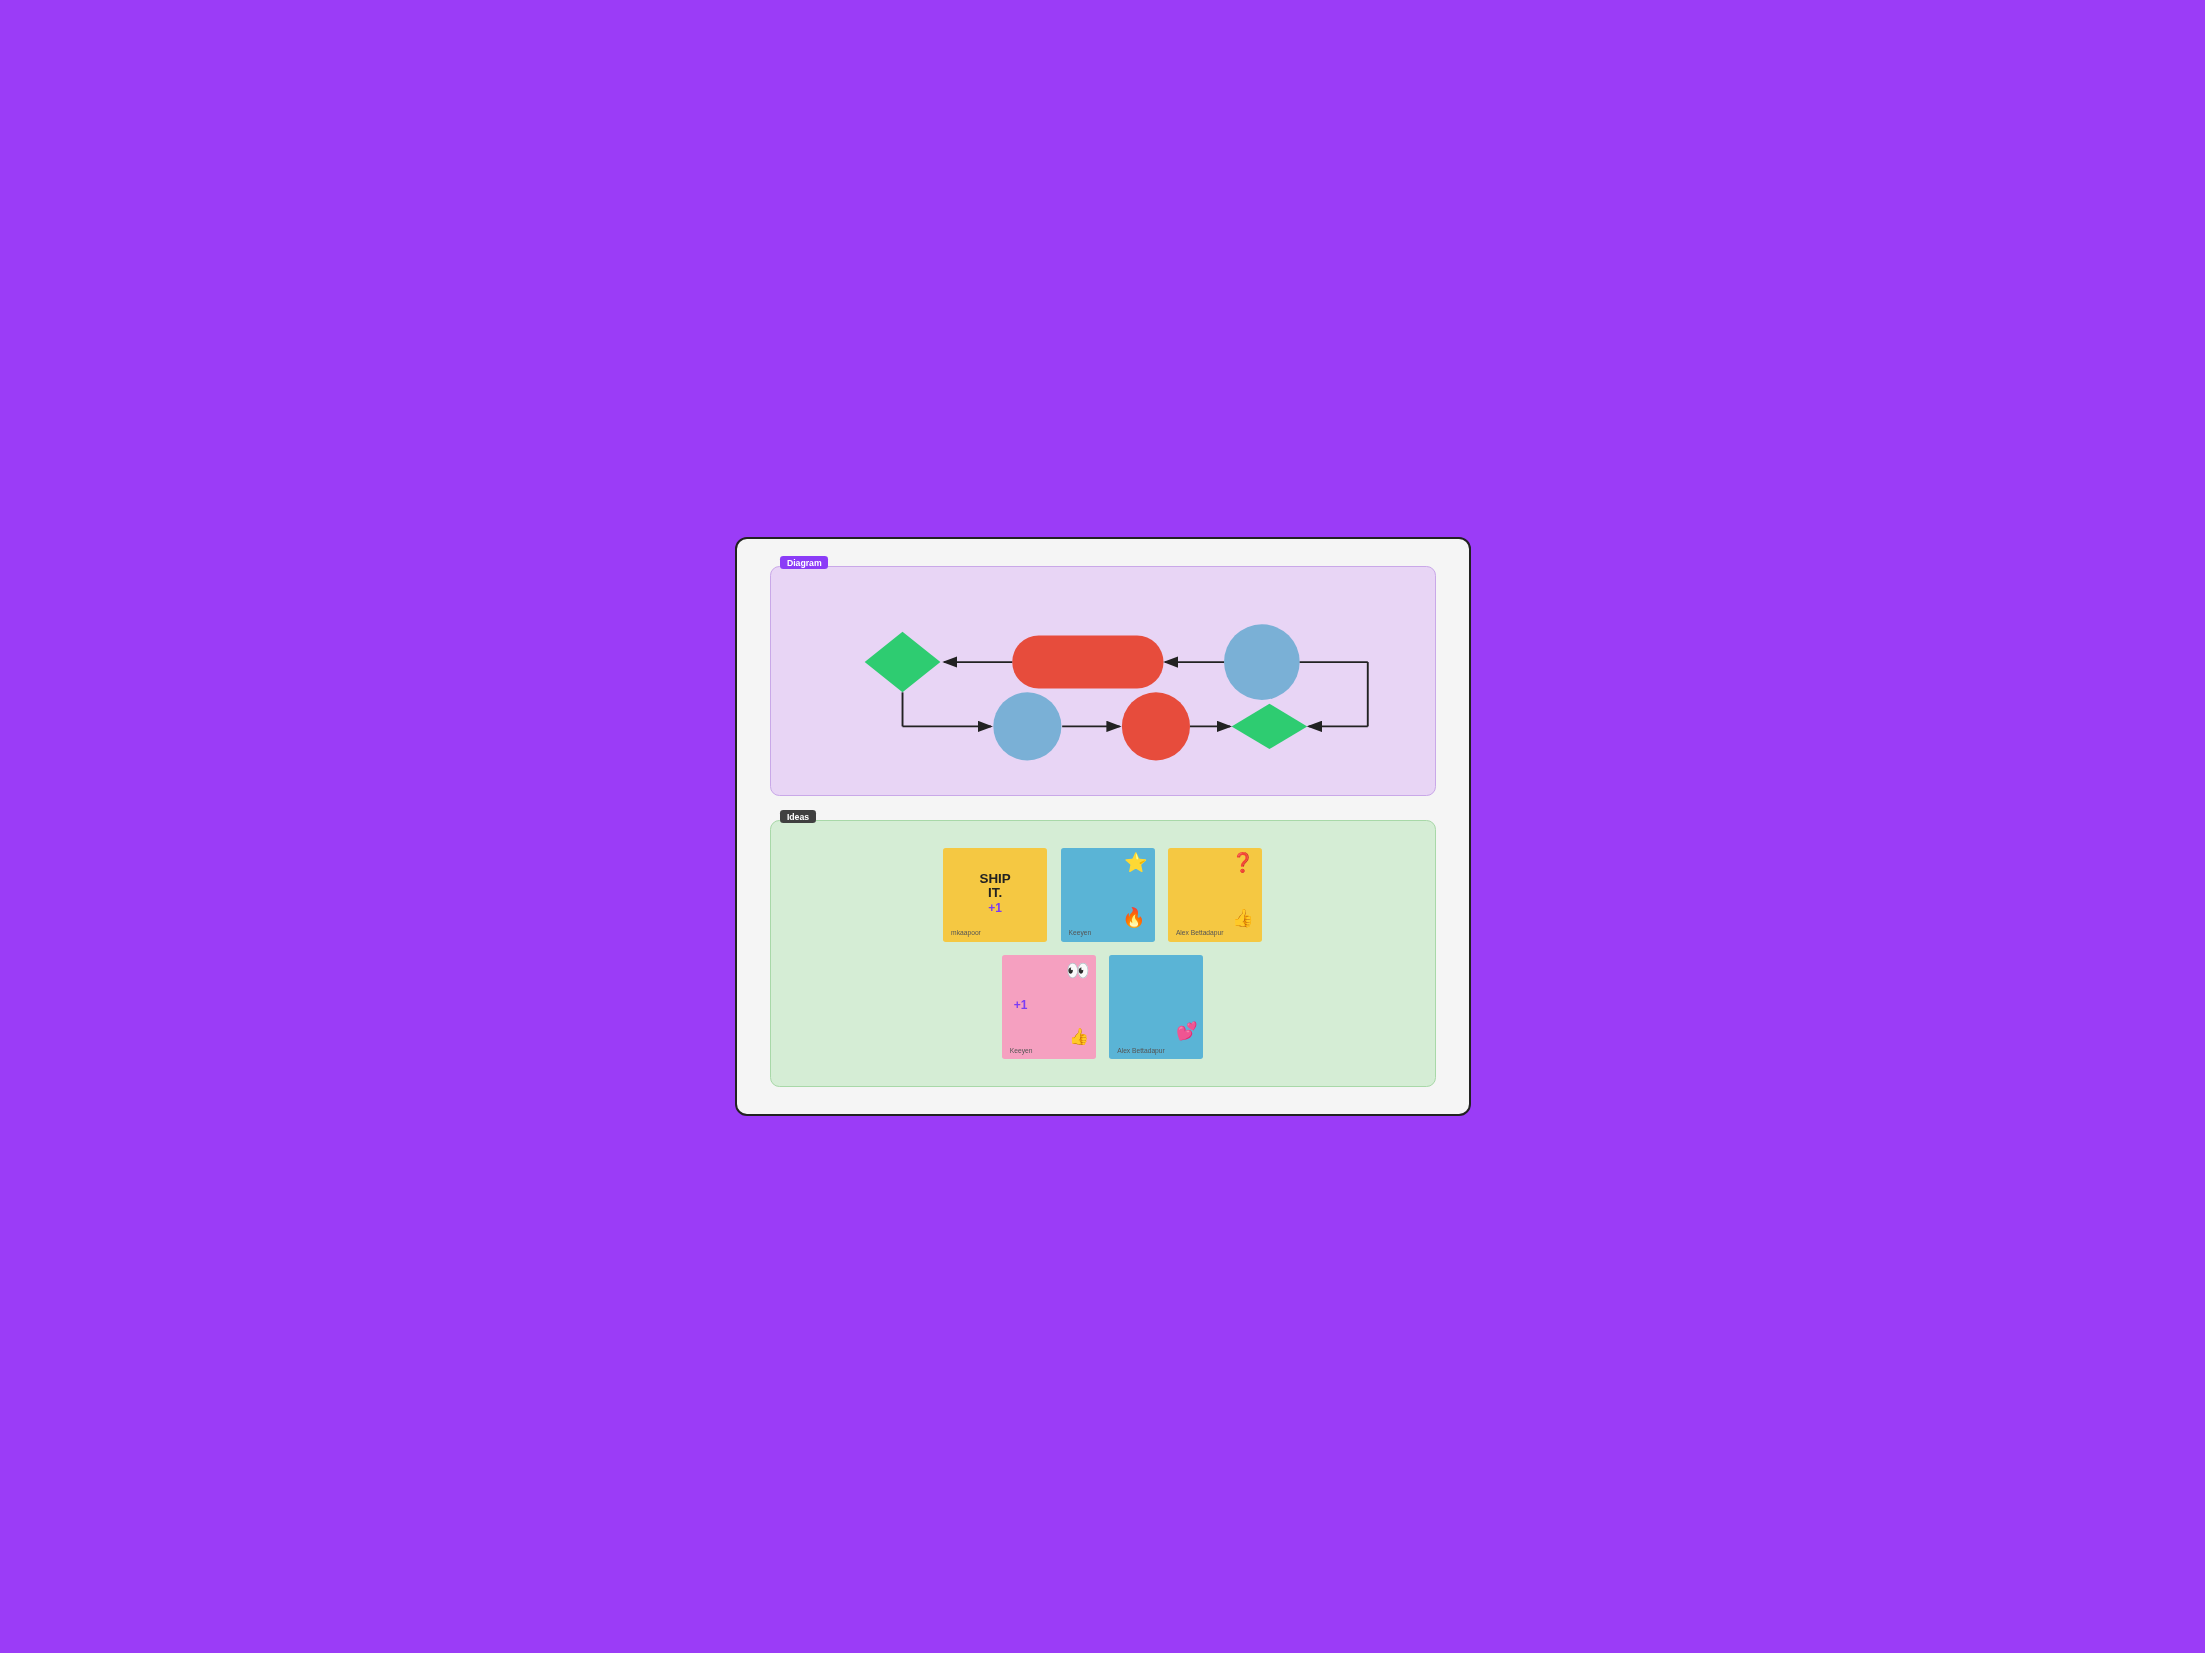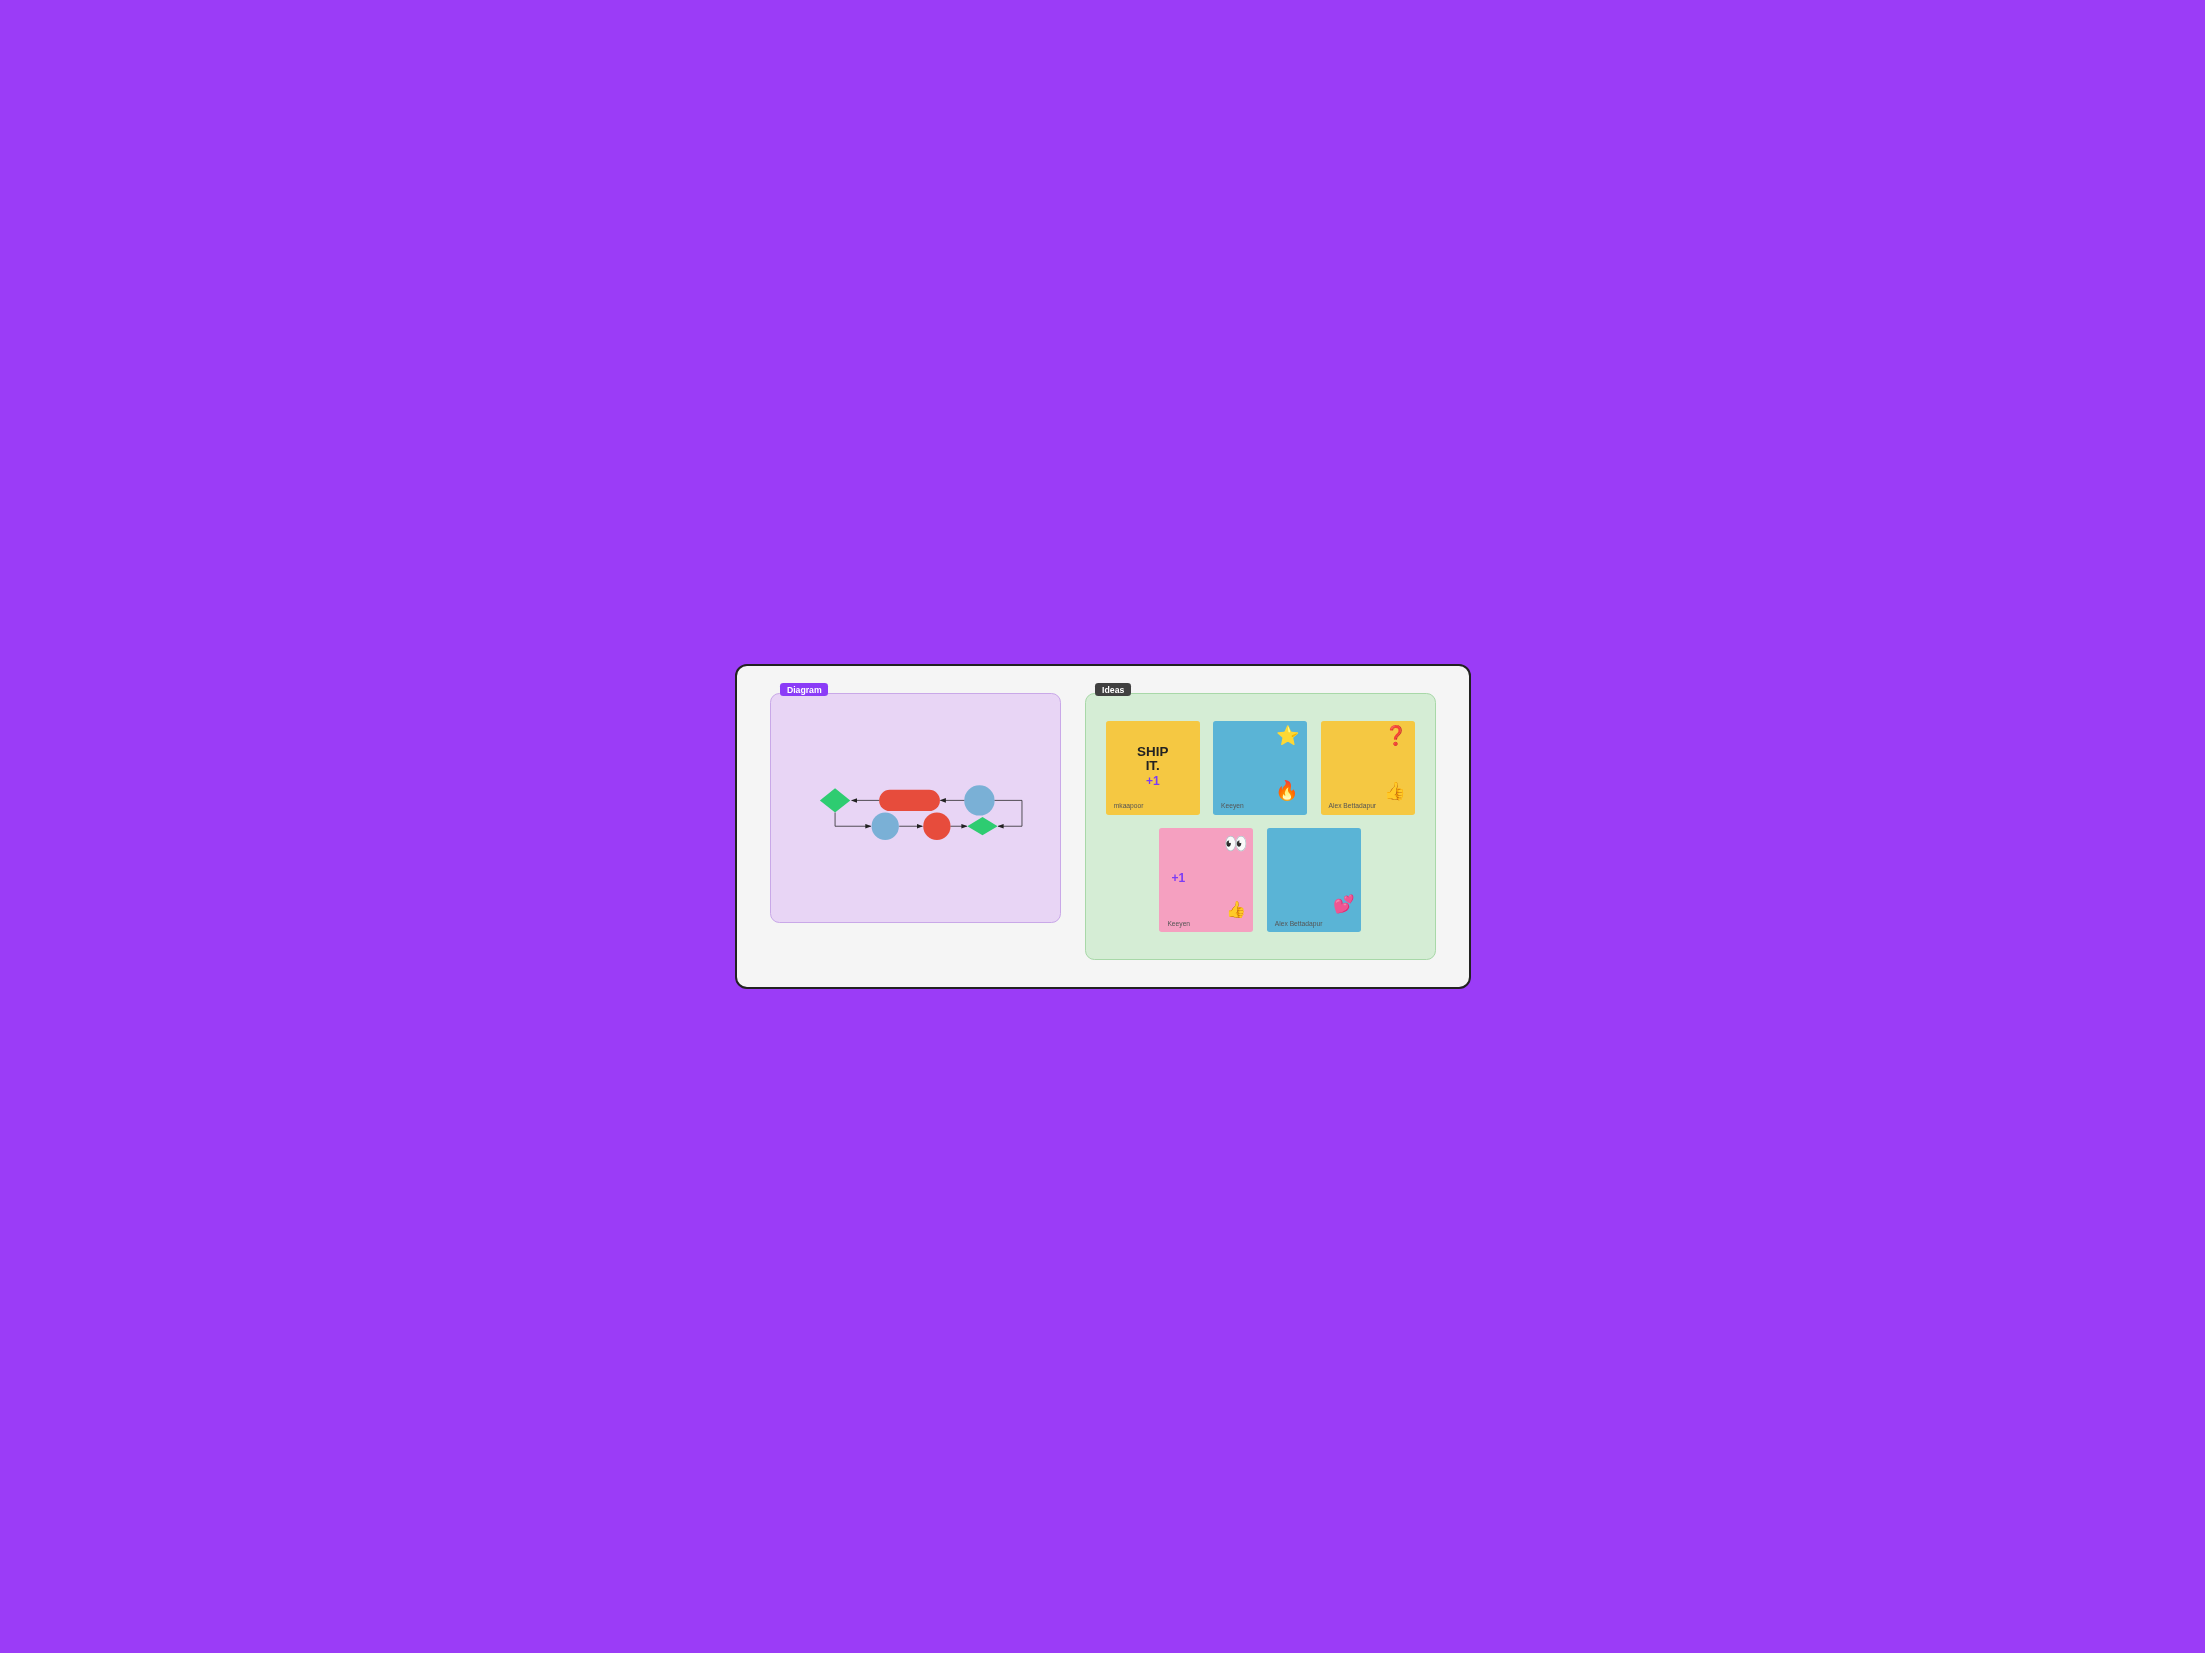--- a/index.html
+++ b/index.html
@@ -15,21 +15,21 @@
     }
 
     .outer-container {
       background: #f5f5f5;
       border-radius: 12px;
       border: 2px solid #222;
       padding: 27px 33px;
       width: 736px;
       max-width: 100%;
       display: flex;
-      flex-direction: row;
+      flex-direction: column;
       gap: 24px;
     }
 
     
     .section-wrapper {
       position: relative;
     }
 
     .section-label {
       position: absolute;
@@ -207,21 +207,21 @@
     </div>
   </div>
 
   <div class="section-wrapper">
     <span class="section-label ideas-label">Ideas</span>
     <div class="ideas-box">
       <div class="sticky-grid">
 
         <div class="sticky-row">
 
-          <div class="sticky-note sticky-yellow" style="width:94px; height:94px;">
+          <div class="sticky-note sticky-yellow" style="width:104px; height:94px;">
             <div style="display:flex; flex-direction:column; align-items:center; justify-content:center; flex:1;">
               <div class="note1-text">SHIP<br>IT.</div>
               <div class="note1-plus">+1</div>
             </div>
             <span class="author">mkaapoor</span>
           </div>
 
           <div class="sticky-note sticky-blue" style="width:94px; height:94px; position:relative;">
             <span class="sticker" style="top:5.4px; right:6.7px; font-size:19px;">⭐</span>
             <span class="sticker" style="bottom:14.7px; right:8px; font-size:19px;">🔥</span>

